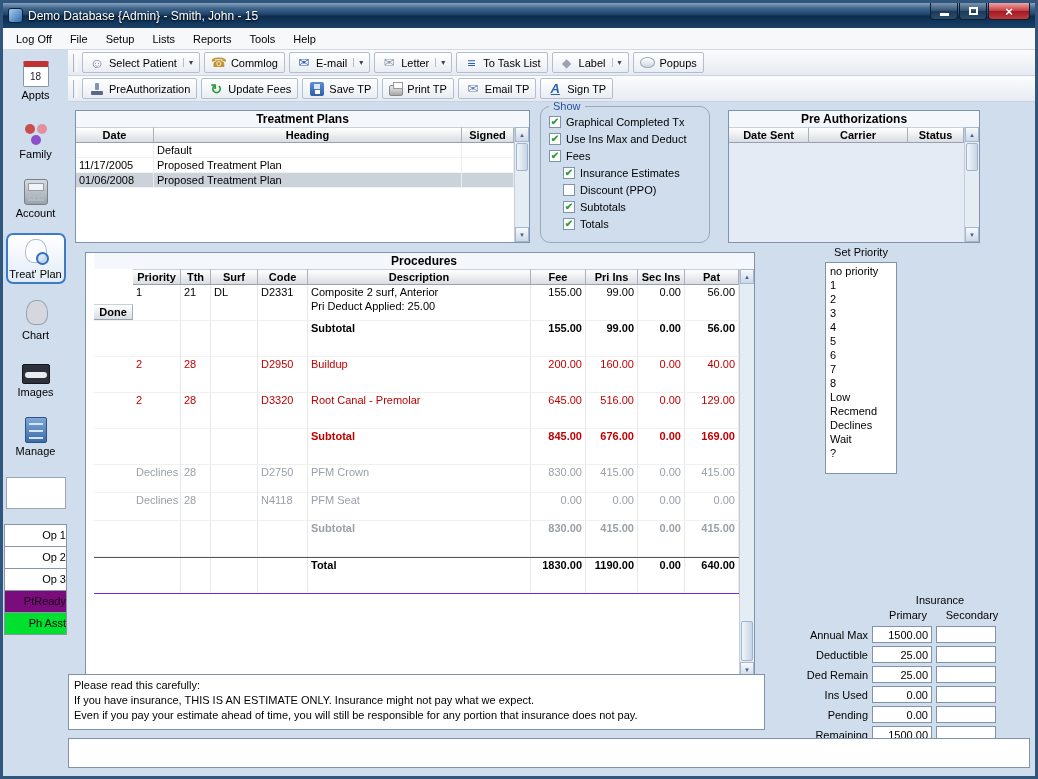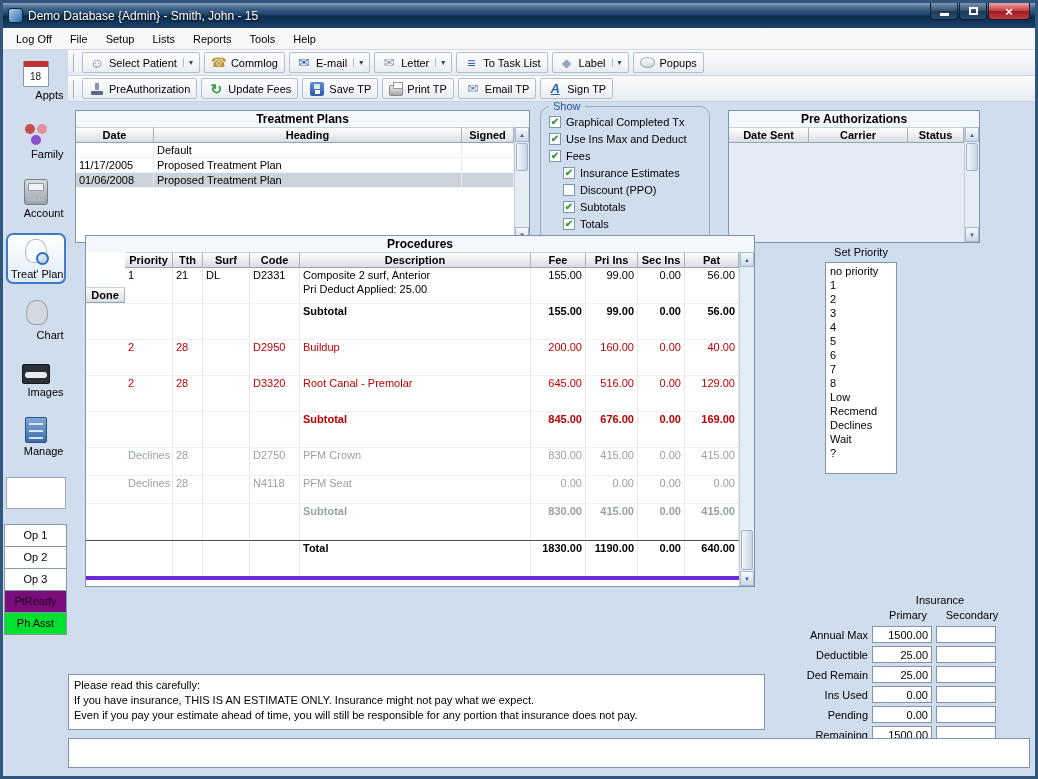--- a/index.html
+++ b/index.html
@@ -52,21 +52,21 @@
   .ti-update-fees::before{content:"↻";color:#2f9e3f;font-weight:bold;font-size:14px;}
   .ti-save-tp{background:linear-gradient(#5b8ed6,#2c5fa8);border-radius:2px;width:14px;height:14px;flex:0 0 14px;margin:1px;}
   .ti-save-tp::before{content:"";position:absolute;top:2px;left:4px;right:4px;height:5px;background:#dce6f4;}
   .ti-save-tp::after{content:"";position:absolute;bottom:2px;left:5px;width:5px;height:4px;background:#fff;}
   .ti-print-tp{width:14px;height:11px;flex:0 0 14px;background:linear-gradient(#ececec,#a8a8a8);border:1px solid #888;border-radius:2px;margin-top:4px;}
   .ti-print-tp::before{content:"";position:absolute;top:-4px;left:3px;width:8px;height:5px;background:#fff;border:1px solid #999;}
   .ti-email-tp::before{content:"✉";color:#6a82aa;font-size:13px;}
   .ti-sign-tp::before{content:"A";color:#2a5db0;font-weight:bold;font-style:italic;font-size:13px;text-decoration:underline;}
 
   
-  .mod-btn{width:60px;margin:2px 7px 8px;padding:3px 0 2px;text-align:right;border:2px solid transparent;border-radius:7px;cursor:pointer;}
+  .mod-btn{width:60px;margin:2px 7px 8px;padding:3px 0 2px;text-align:center;border:2px solid transparent;border-radius:7px;cursor:pointer;}
   .mod-btn.selected{border-color:#3f7ac4;background:linear-gradient(#ffffff,#e2ecf8);}
   .mod-label{margin-top:2px;font-size:11px;}
   .mod-icon{margin:0 auto;position:relative;}
   .mi-calendar{width:26px;height:26px;background:#fff;border:1px solid #8a94a4;border-top:6px solid #c03333;border-radius:2px;
     display:flex;align-items:center;justify-content:center;font-size:10px;color:#223;}
   .mi-calendar::before{content:"18";}
   .mi-family{width:26px;height:26px;}
   .mi-family::before{content:"";position:absolute;left:2px;top:4px;width:10px;height:10px;border-radius:50%;background:#c94f4f;
     box-shadow:12px 0 0 #e2909c,6px 11px 0 #8a4fc9;}
   .mi-account{width:24px;height:26px;background:linear-gradient(#d8dce0,#9aa2aa);border:1px solid #778088;border-radius:3px;}
@@ -78,21 +78,21 @@
     border-radius:10px 10px 8px 8px/12px 12px 10px 10px;}
   .mi-treatment-plan::after{content:"";position:absolute;right:0;bottom:1px;width:9px;height:9px;border:2px solid #2f6fc0;border-radius:50%;background:rgba(180,210,240,.55);}
   .mi-tooth-chart{width:26px;height:28px;}
   .mi-tooth-chart::before{content:"";position:absolute;left:3px;top:1px;width:20px;height:23px;background:#d4d8de;border:1px solid #98a0ac;
     border-radius:10px 10px 8px 8px/12px 12px 10px 10px;}
   .mi-images{width:28px;height:20px;background:#2c3038;border:1px solid #14181e;border-radius:2px;margin-top:4px;}
   .mi-images::before{content:"";position:absolute;top:7px;left:2px;right:2px;height:6px;background:#e8ecf0;border-radius:3px;}
   .mi-manage{width:22px;height:26px;background:linear-gradient(#7fa8d8,#3c6ca8);border:1px solid #2c5088;border-radius:2px;}
   .mi-manage::before{content:"";position:absolute;left:3px;right:3px;top:5px;height:2px;background:#d8e6f4;box-shadow:0 7px 0 #d8e6f4,0 14px 0 #d8e6f4;}
   .blankbox{width:60px;height:32px;background:#fff;border:1px solid #9aa6b6;margin:8px 0 16px;}
-  .op-btn{width:63px;height:23px;line-height:21px;text-align:center;background:#fff;border:1px solid #8a96a6;margin-top:-1px;cursor:pointer;overflow:hidden;}
+  .op-btn{width:63px;height:23px;line-height:21px;text-align:right;background:#fff;border:1px solid #8a96a6;margin-top:-1px;cursor:pointer;overflow:hidden;}
 
   
   .main{flex:1;position:relative;background:#cfdded;min-height:0;overflow:hidden;}
   .panel{position:absolute;background:#fff;border:1px solid #7f93ad;}
   .panel-title{height:16px;line-height:16px;text-align:center;font-weight:bold;font-size:12px;background:#f4f7fb;}
   .grid-header{display:flex;height:16px;}
   .gh{height:16px;line-height:15px;text-align:center;font-weight:bold;background:linear-gradient(#ffffff,#d9dde2);
     border-right:1px solid #a8b0ba;border-bottom:1px solid #98a2ae;border-top:1px solid #c8d0da;overflow:hidden;white-space:nowrap;}
 
   .tp-panel{left:7px;top:8px;width:455px;height:133px;}
@@ -108,33 +108,33 @@
   .show-item{display:flex;align-items:center;height:17px;padding-left:8px;cursor:pointer;}
   .show-item.ind{padding-left:22px;}
   .cb{width:12px;height:12px;border:1px solid #7f93ad;background:#fff;margin-right:5px;display:flex;align-items:center;justify-content:center;
     font-size:10px;line-height:10px;color:#2f9e3f;font-weight:bold;flex:0 0 12px;}
 
   .pa-panel{left:660px;top:8px;width:252px;height:133px;}
   .pa-panel .grid-header{margin-right:15px;}
   .pa-date{width:80px;}.pa-carrier{flex:1;}.pa-status{width:56px;}
   .pa-body{position:absolute;top:32px;left:0;right:15px;bottom:0;background:#e4ebf4;}
 
-  .proc-panel{left:17px;top:133px;width:670px;height:352px;}
+  .proc-panel{left:17px;top:150px;width:670px;height:426px;padding-left:8px;}
   .proc-panel .grid-header,.proc-body{margin-right:15px;}
   .p-done{width:39px;margin-top:35px;}.p-pri{width:48px;}.p-tth{width:30px;}.p-surf{width:47px;}.p-code{width:50px;}
   .p-desc{flex:1;}.p-fee{width:55px;}.p-prii{width:52px;}.p-seci{width:47px;}.p-pat{width:54px;}
   .proc-row{display:flex;line-height:14px;border-bottom:1px solid #f0f0f0;min-height:15px;cursor:pointer;}
   .proc-row>span{padding:0 3px;border-right:1px solid #e8e8e8;overflow:hidden;}
   .num{text-align:right;}
   .proc-row.red{color:#c00000;}
   .proc-row.gray-tall{height:28px;color:#9aa0a8;}
   .proc-row.subtotal{font-weight:bold;}
   .proc-row.subtotal-red{font-weight:bold;color:#c00000;}
   .proc-row.subtotal-gray{font-weight:bold;color:#9aa0a8;}
-  .proc-row.total{font-weight:bold;border-top:1px solid #555;border-bottom:4px solid #6d28d9;}
+  .proc-row.total{font-weight:bold;border-top:1px solid #555;border-bottom:1px solid #6d28d9;}
 
   .vscroll{position:absolute;right:0;width:15px;display:flex;flex-direction:column;background:#e4ecf4;border-left:1px solid #c2cede;}
   .tp-panel .vscroll,.pa-panel .vscroll{top:16px;bottom:0;}
   .proc-panel .vscroll{top:16px;bottom:0;}
   .sb-btn{height:15px;flex:0 0 15px;display:flex;align-items:center;justify-content:center;cursor:pointer;
     background:linear-gradient(#f8fafc,#ccd8e6);border:1px solid #a8b8cc;font-size:6px;color:#41628c;}
   .sb-track{flex:1;position:relative;}
   .sb-thumb{position:absolute;left:1px;right:1px;border-radius:2px;background:linear-gradient(90deg,#f2f6fa,#c6d4e4);border:1px solid #a0b4cc;}
 
   .prio-wrap{position:absolute;left:757px;top:144px;width:72px;}

